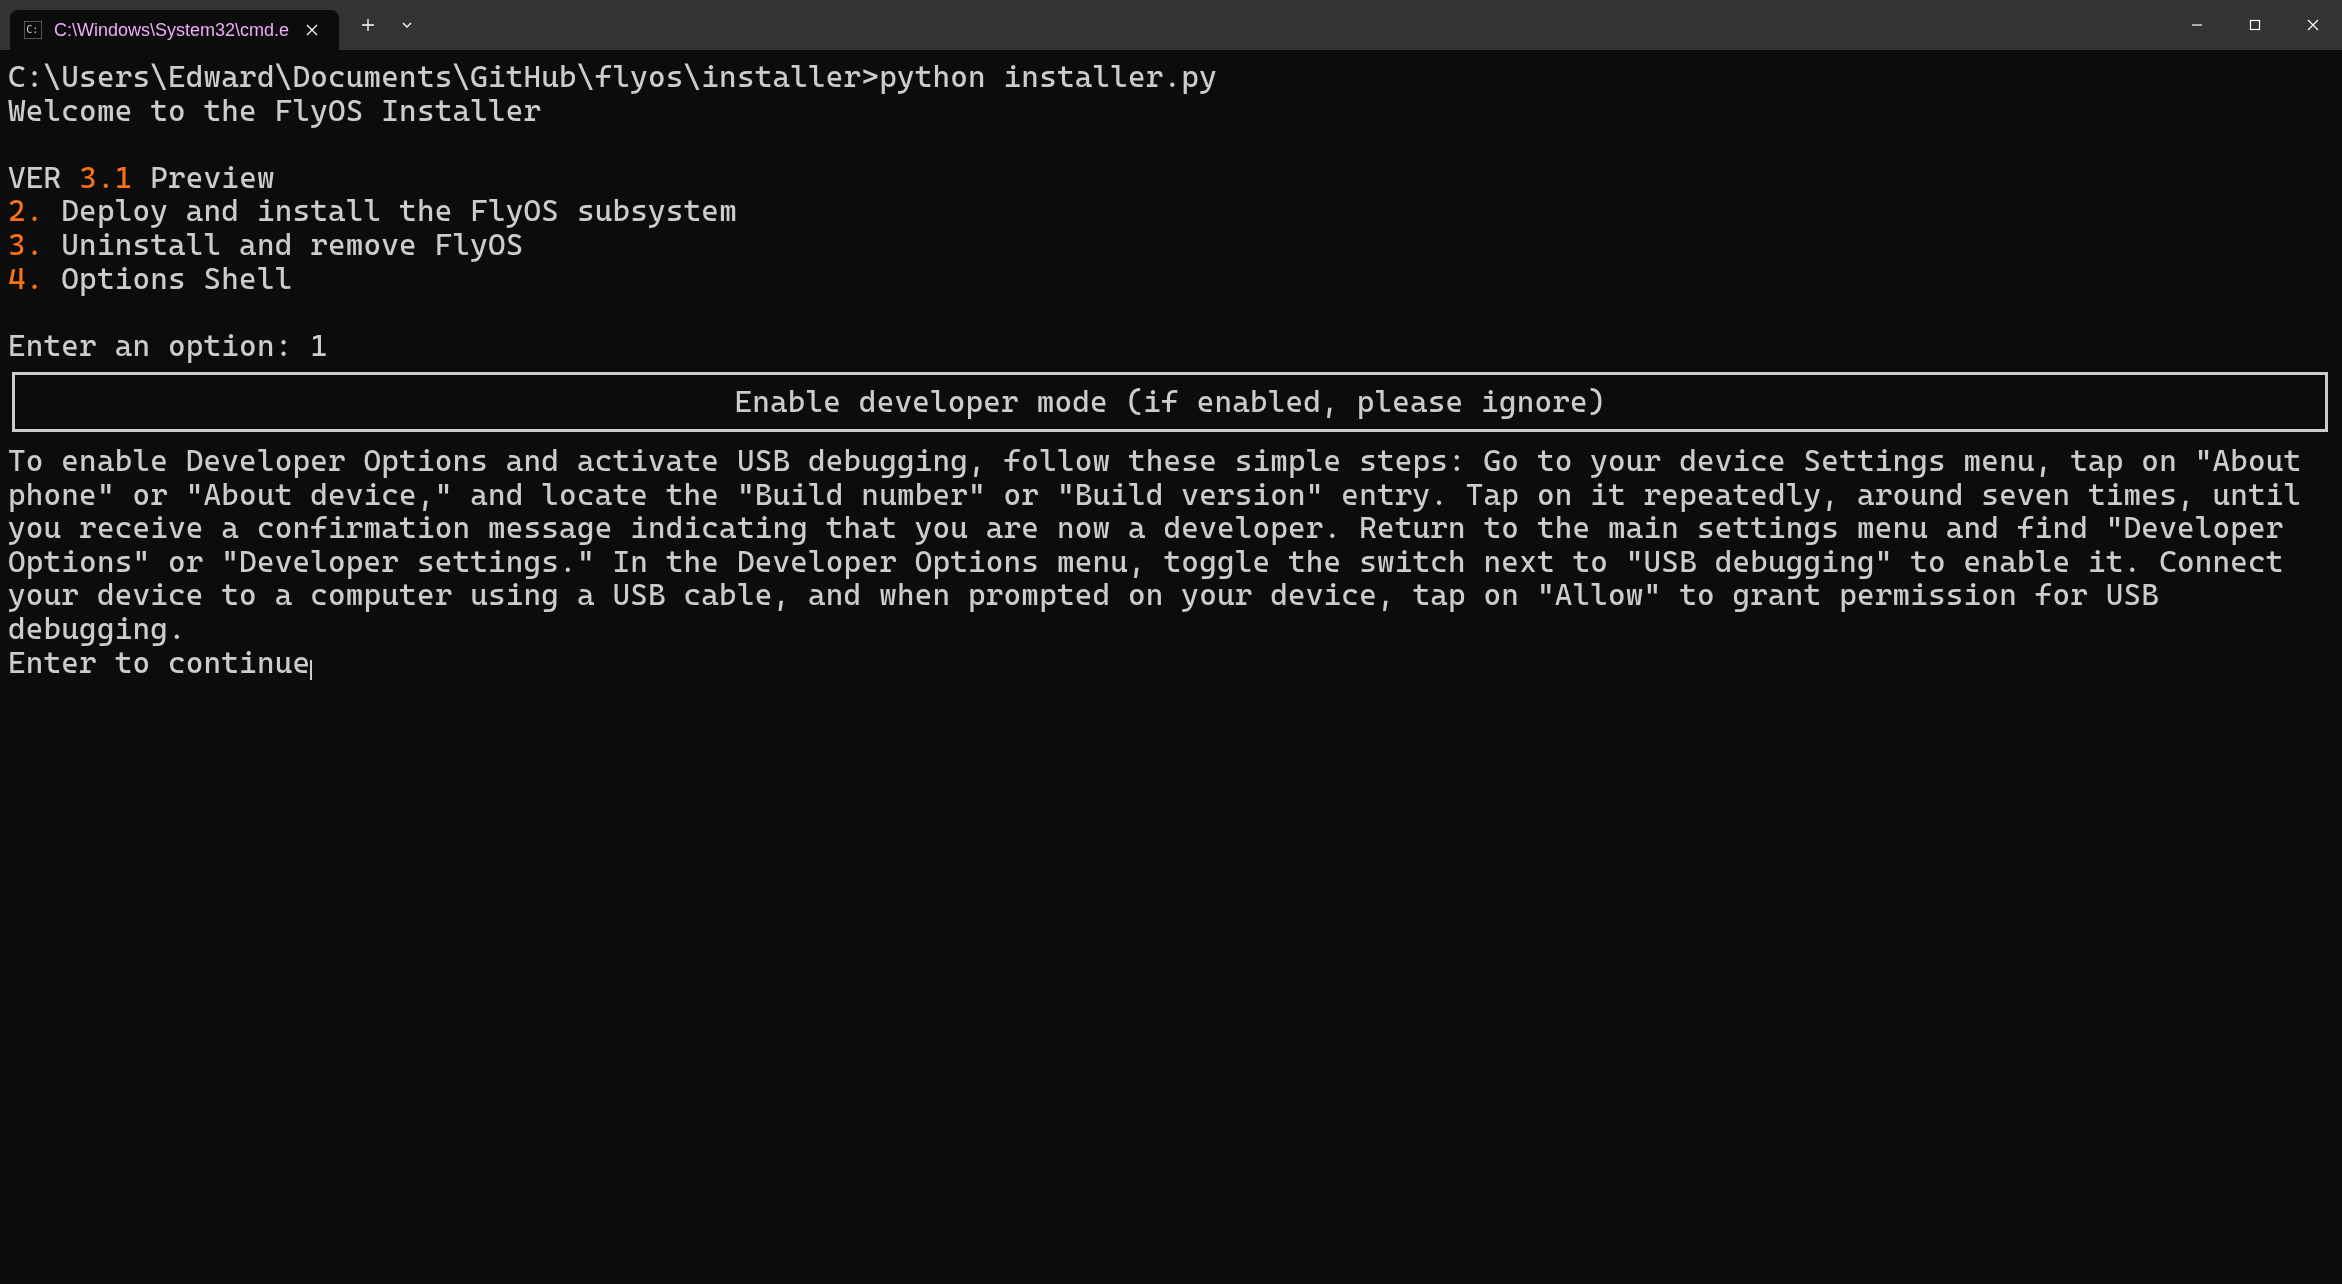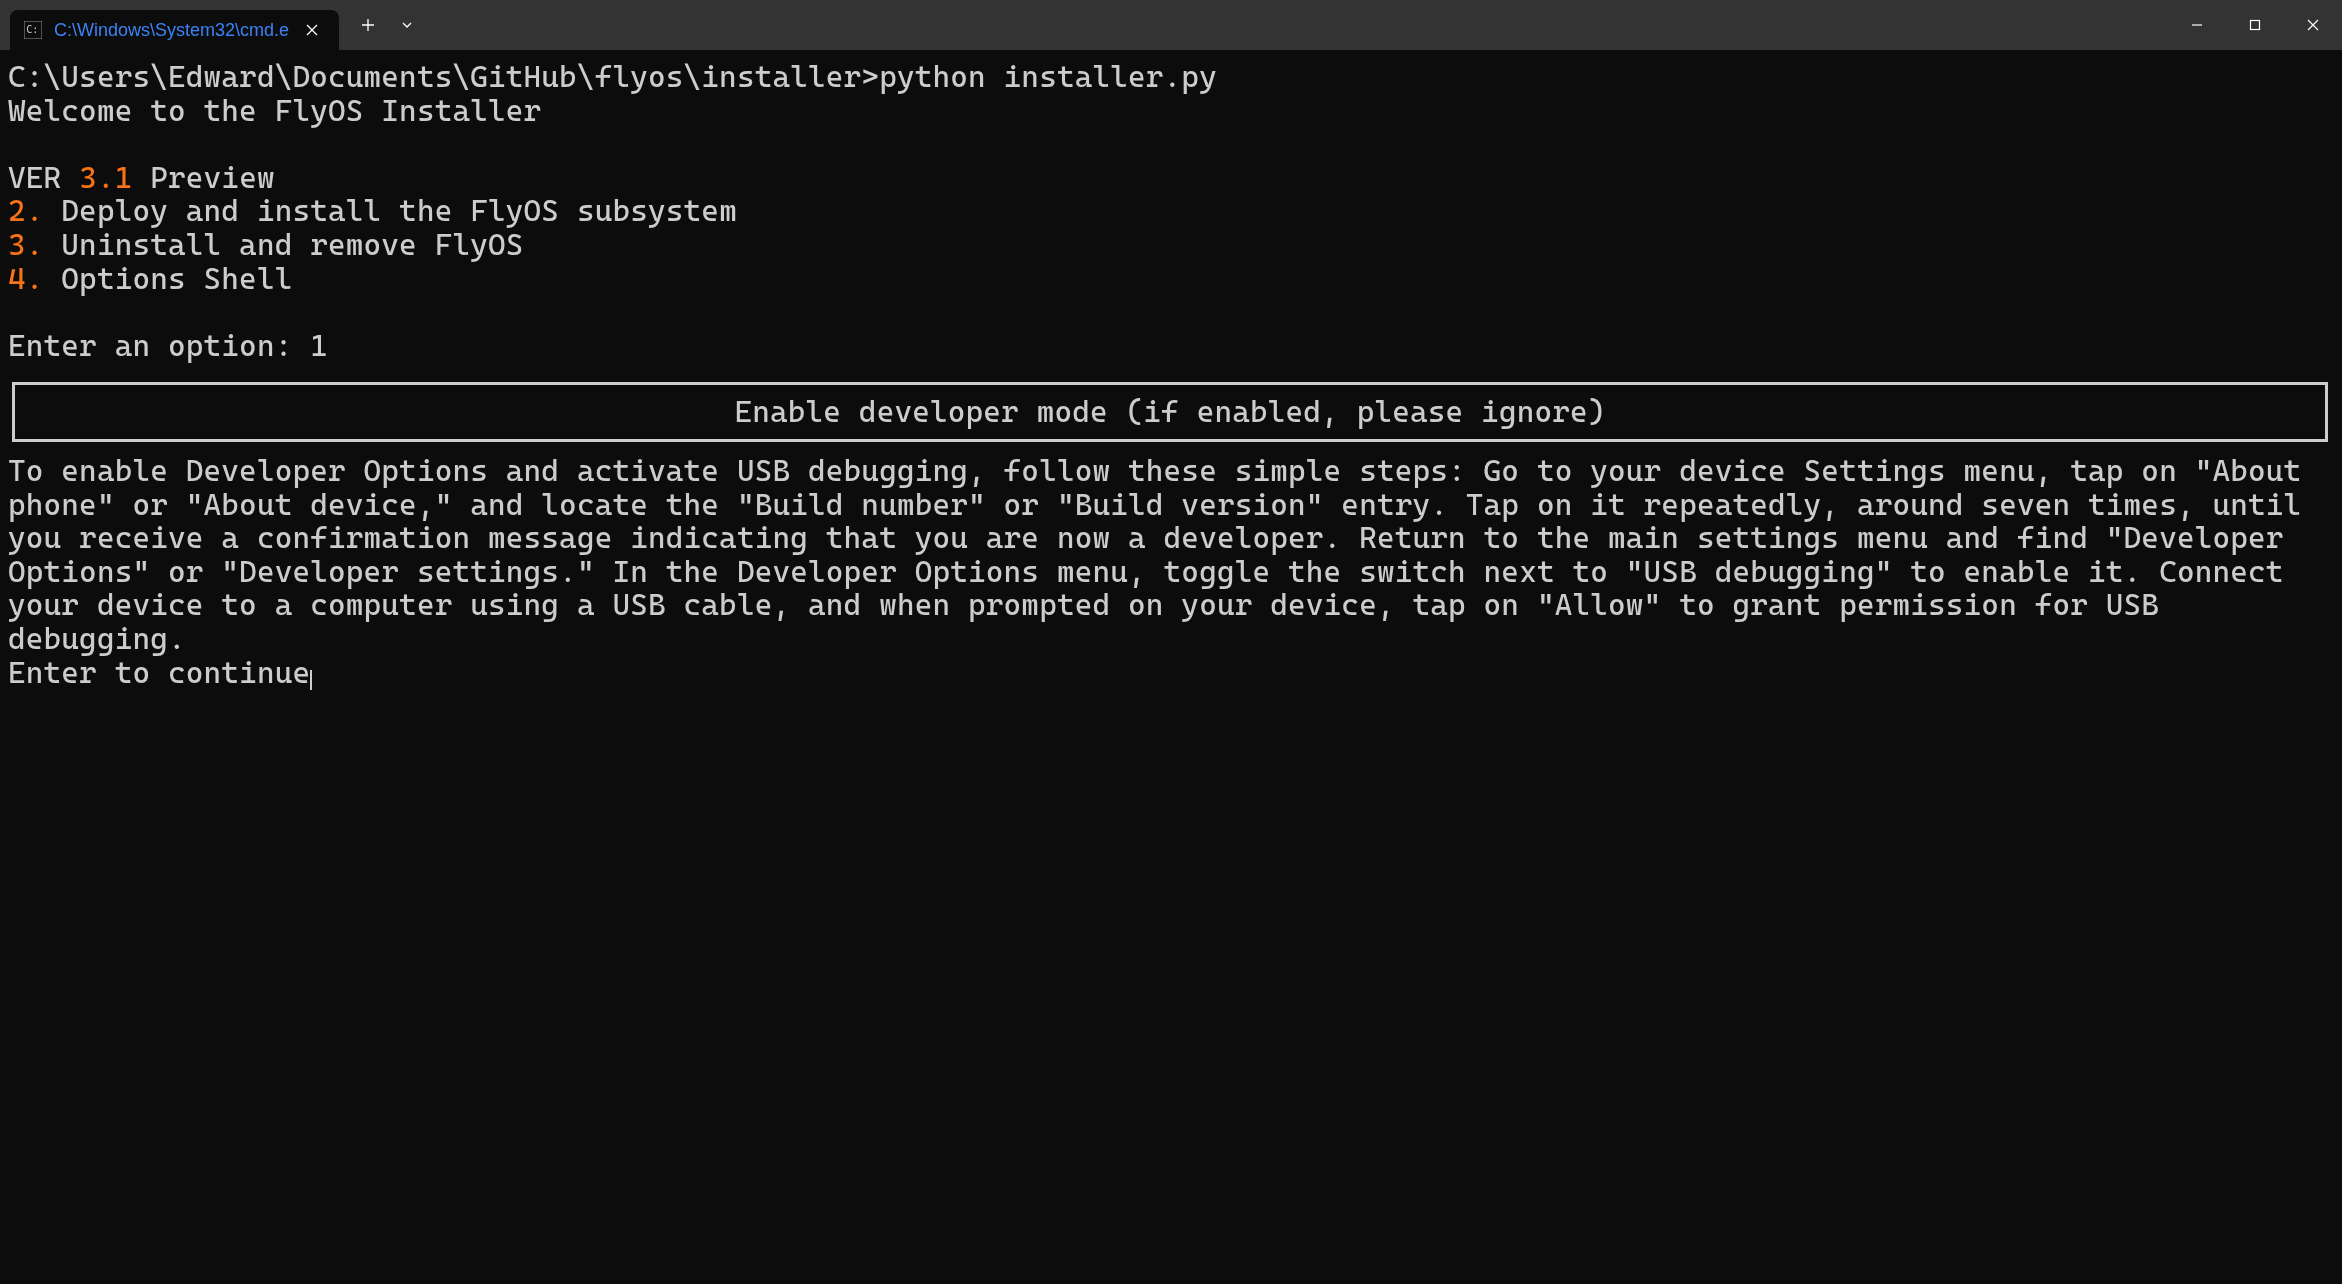--- a/index.html
+++ b/index.html
@@ -38,21 +38,21 @@
       min-width: 280px;
     }
     .tab-icon {
       width: 18px;
       height: 18px;
       display: flex;
       align-items: center;
       justify-content: center;
     }
     .tab-title {
-      color: #3b82f6;
+      color: #f0abfc;
       font-size: 18px;
       font-family: 'Segoe UI', Tahoma, sans-serif;
       flex: 1;
       white-space: nowrap;
       overflow: hidden;
     }
     .tab-close {
       color: #ffffff;
       font-size: 16px;
       width: 22px;
@@ -110,21 +110,21 @@
       white-space: pre-wrap;
       word-break: break-word;
     }
     .cyan {
       color: #f97316;
     }
     .boxed {
       border: 3px solid #cccccc;
       padding: 10px 24px;
       text-align: center;
-      margin: 20px 6px 12px 4px;
+      margin: 10px 6px 12px 4px;
     }
     .cursor::after {
       content: '';
       display: inline-block;
       width: 2px;
       height: 20px;
       background: #cccccc;
       vertical-align: text-bottom;
       margin-left: 0px;
     }

